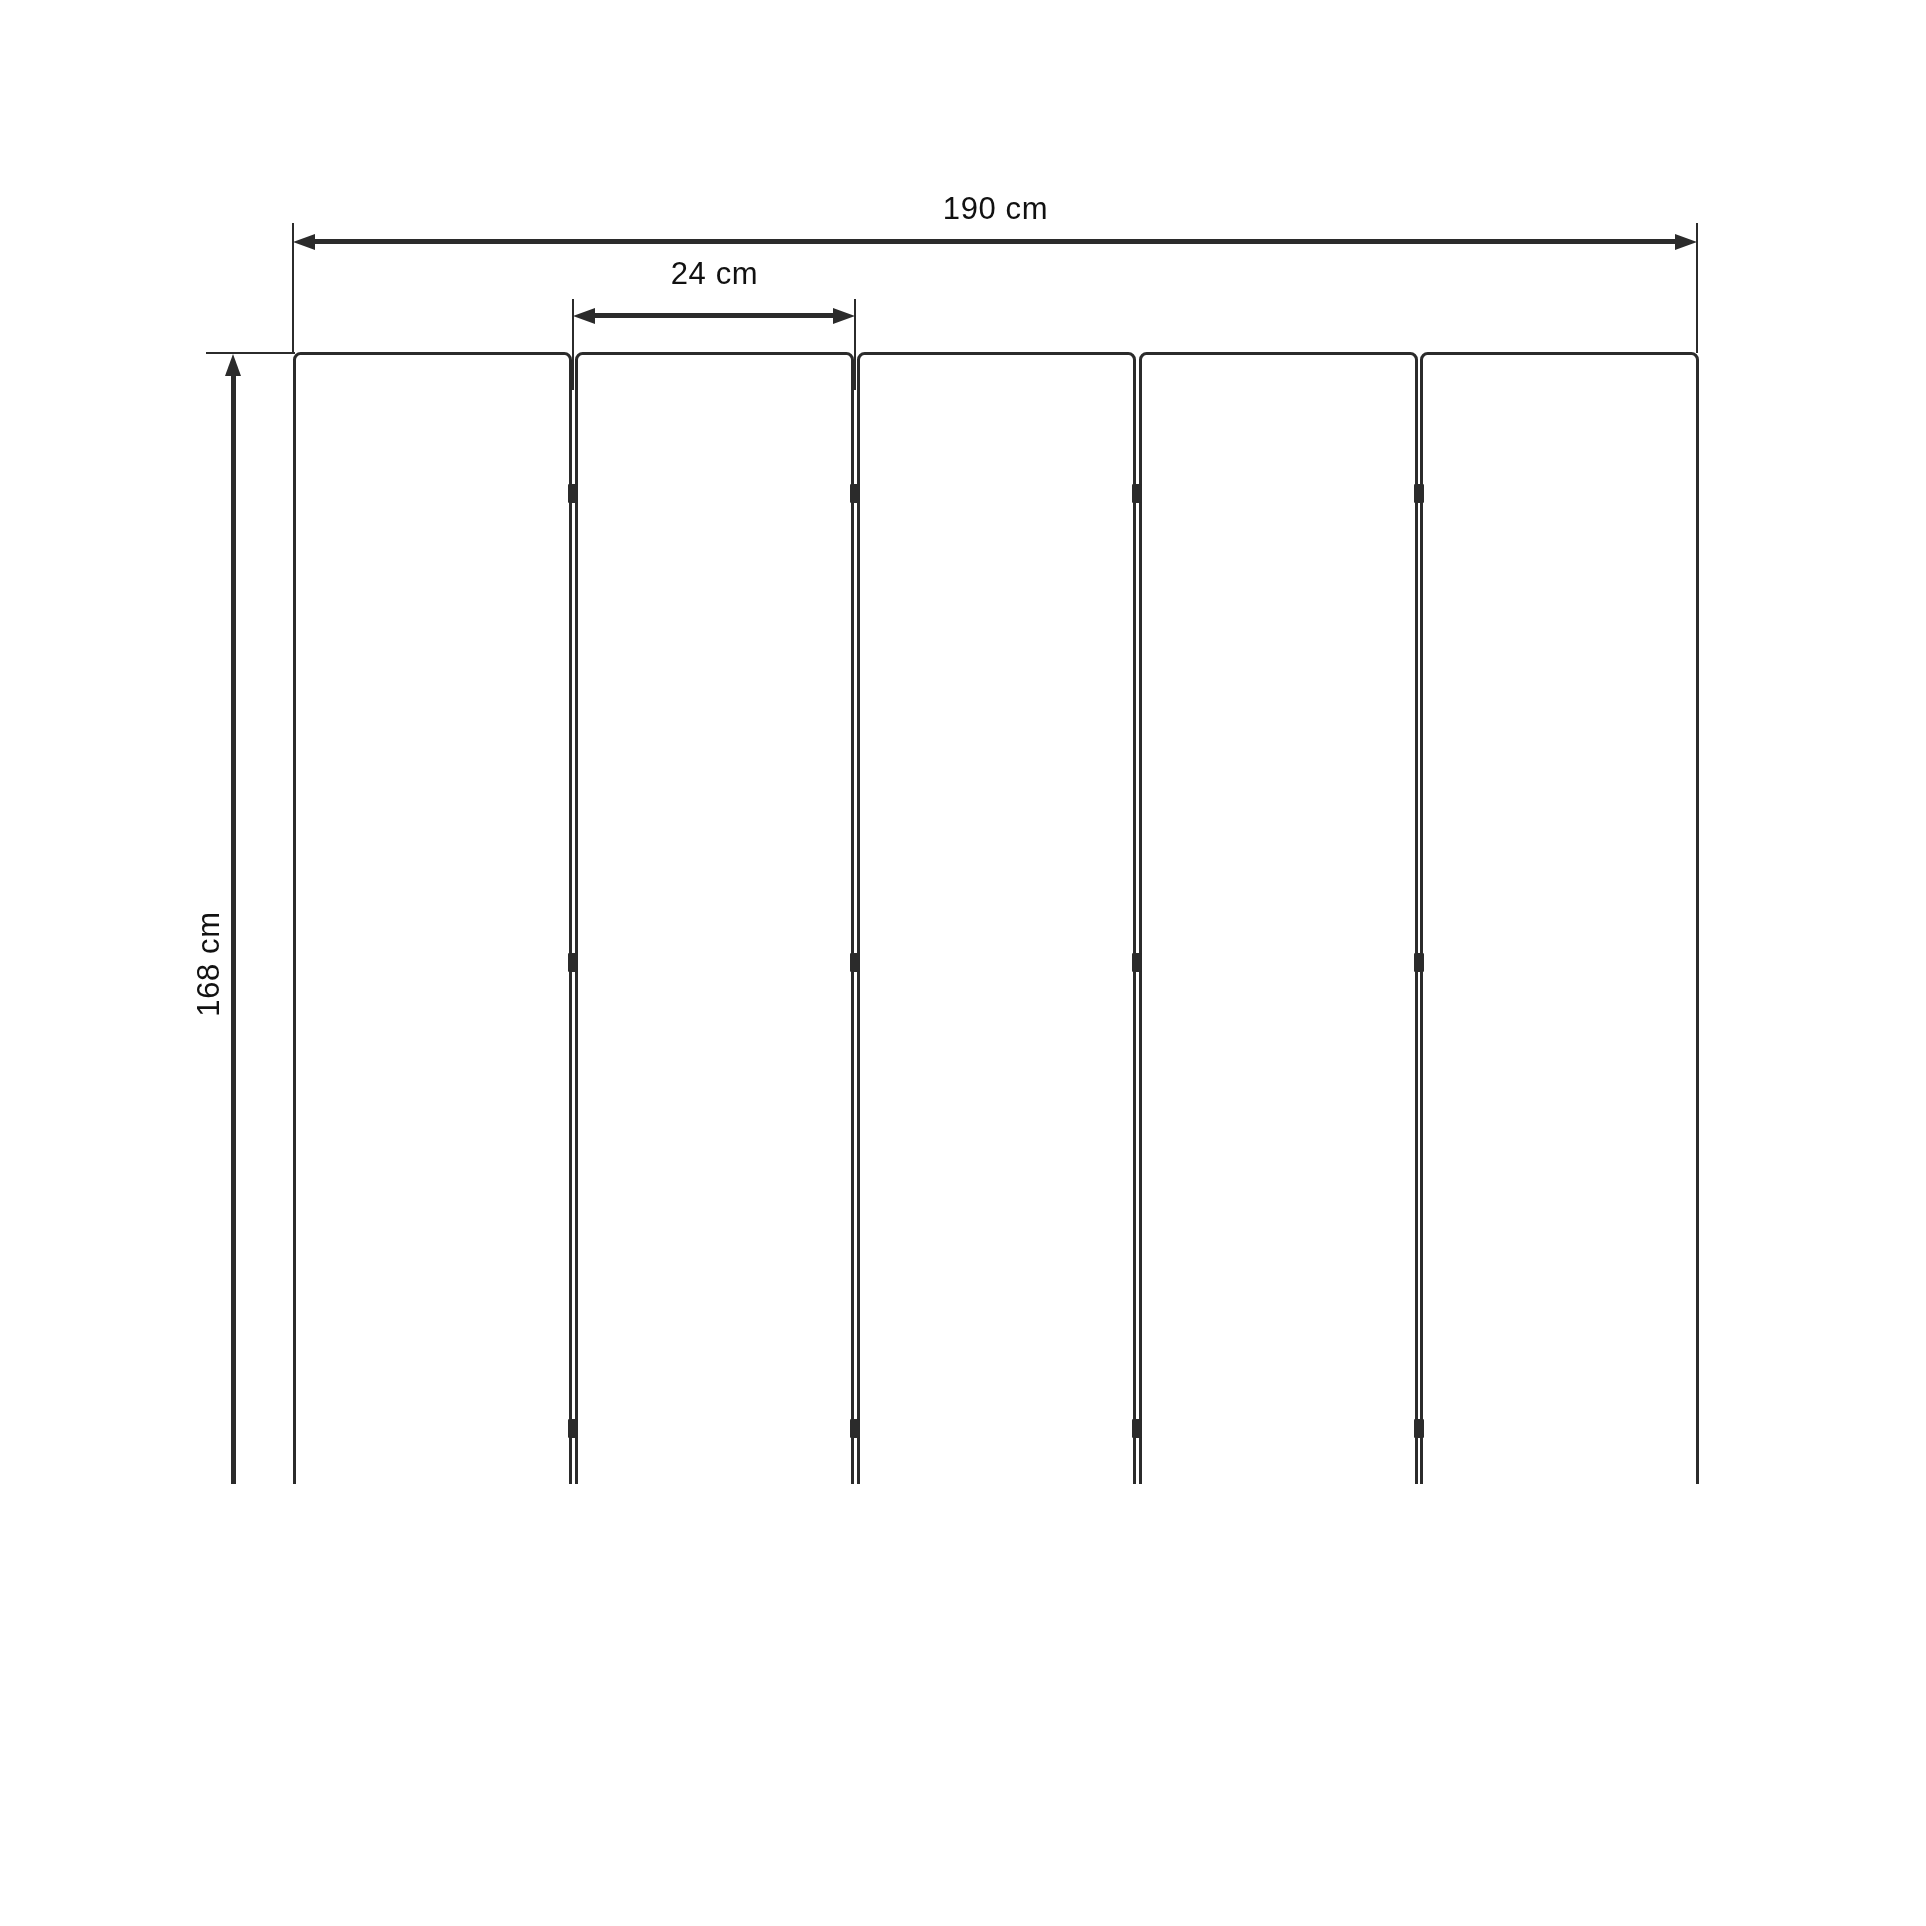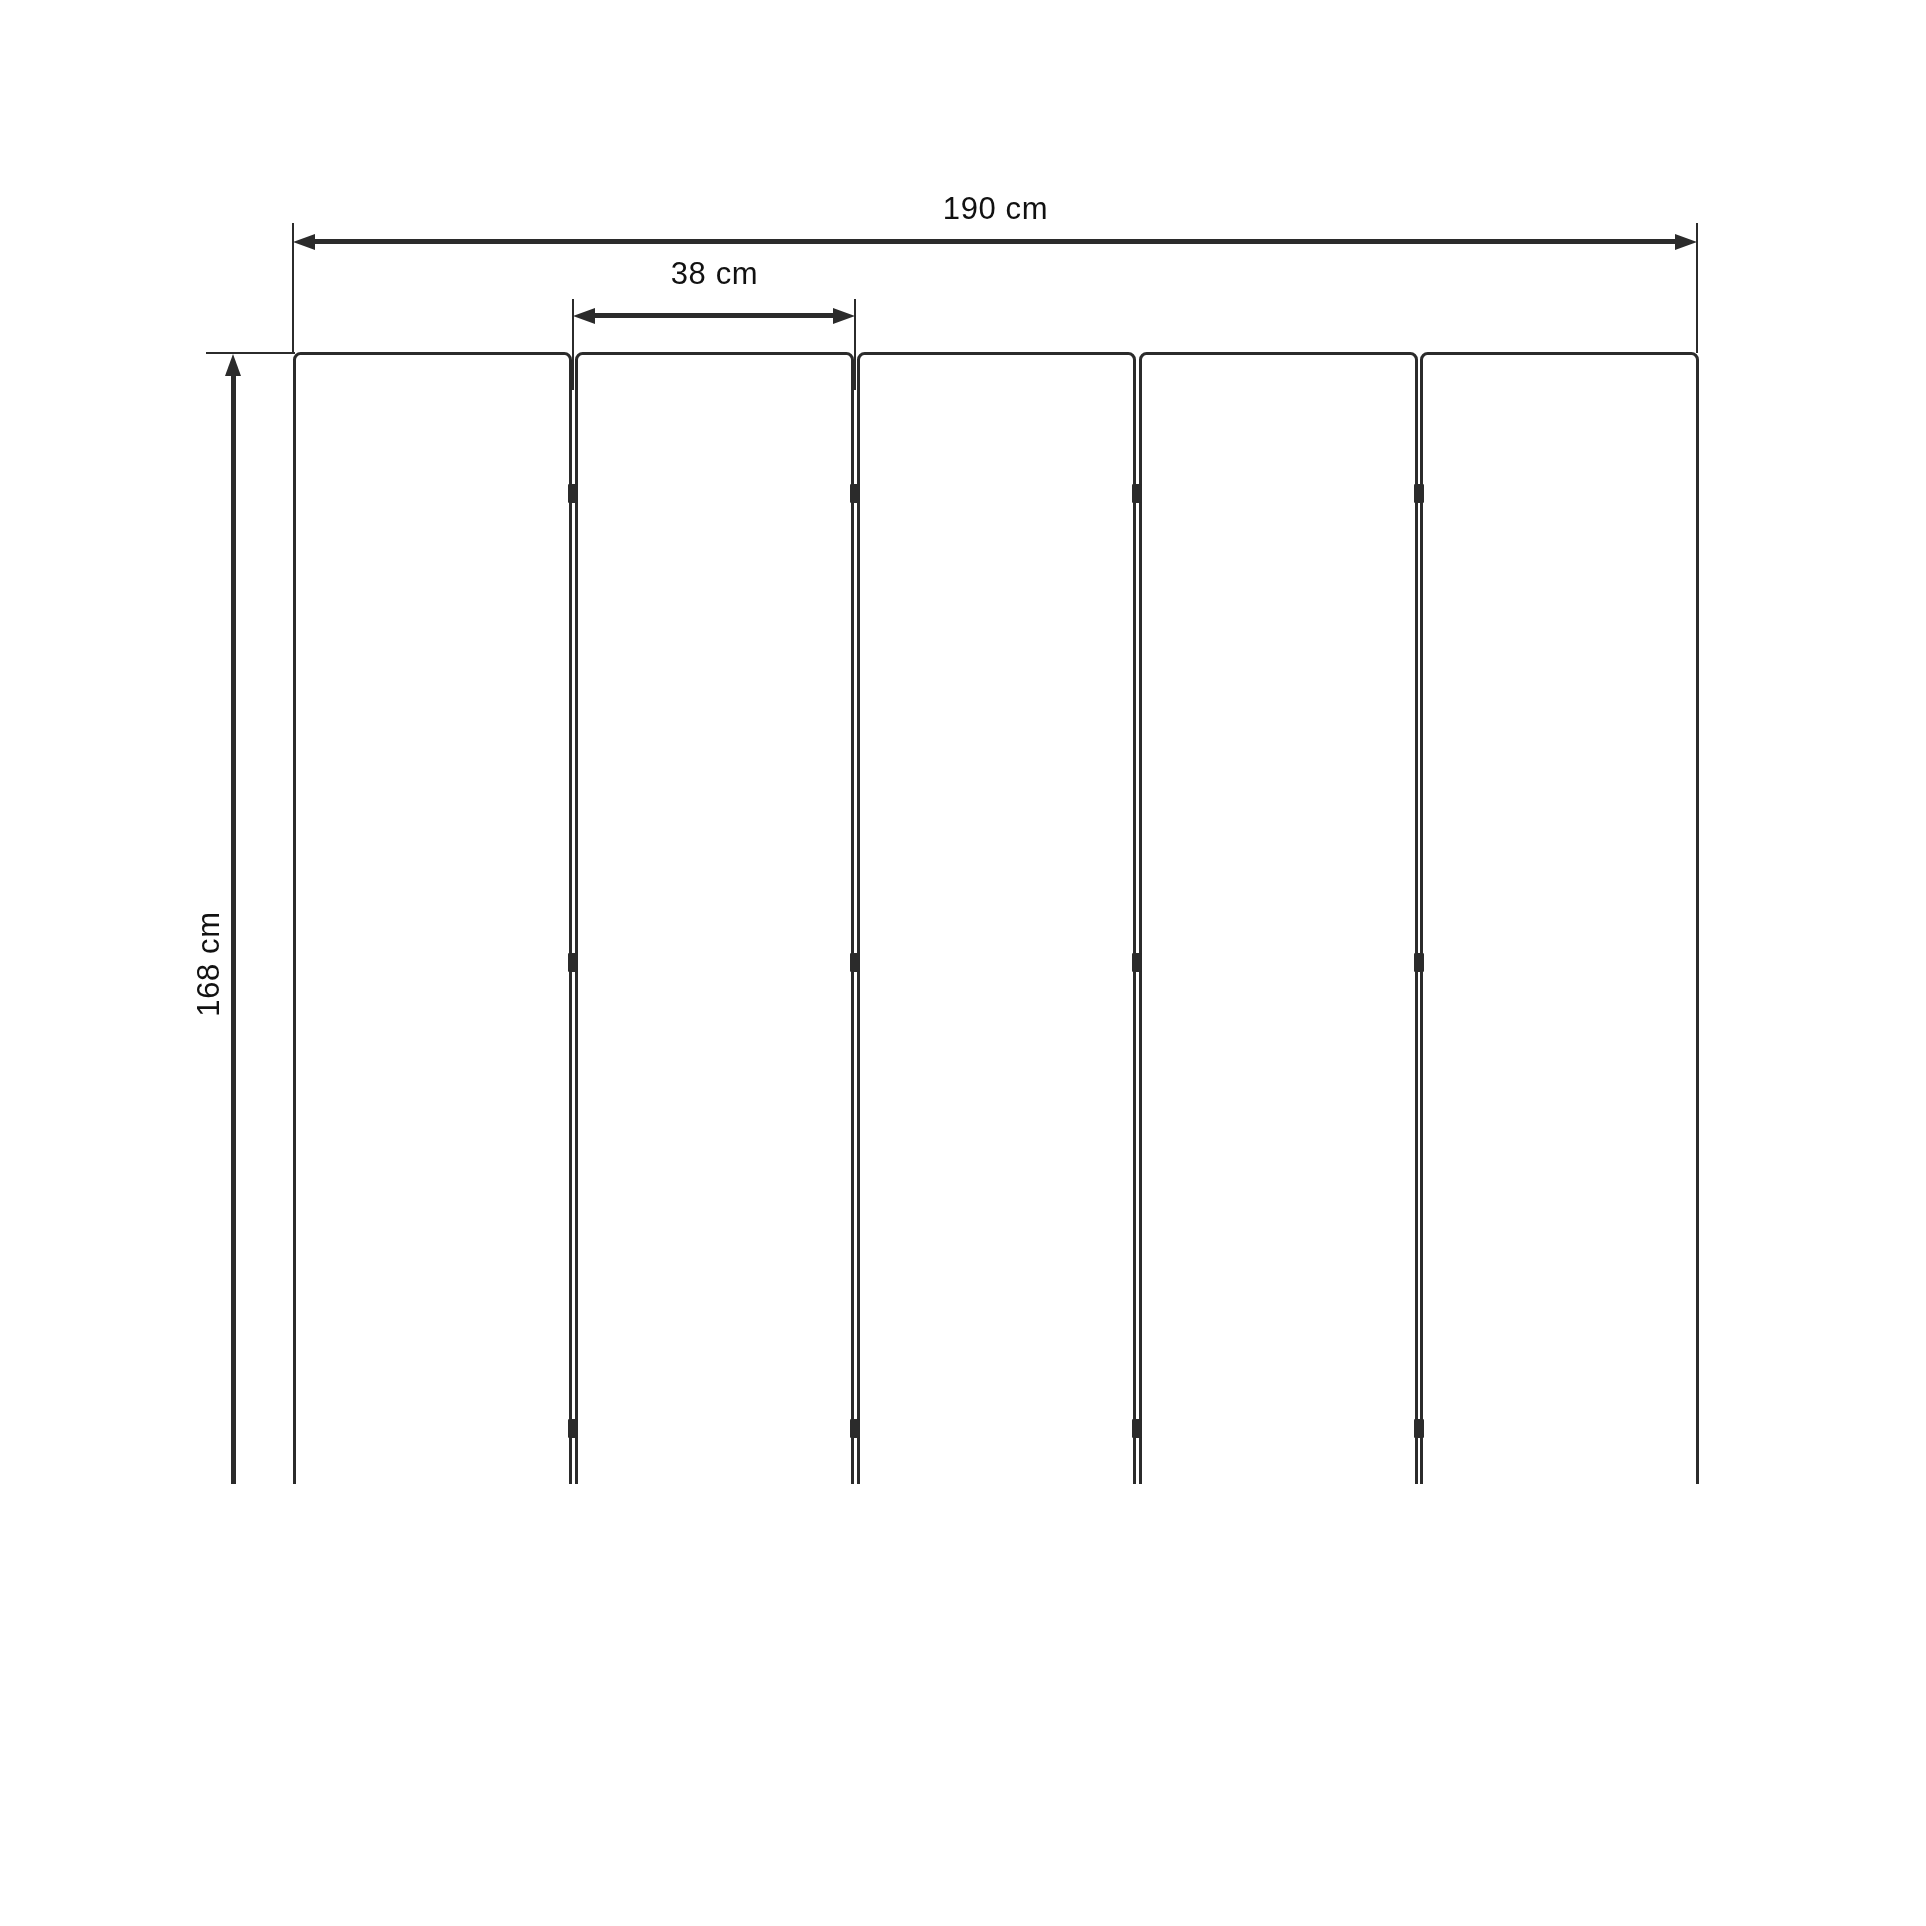--- a/index.html
+++ b/index.html
@@ -138,21 +138,21 @@
     <div class="arrow right" style="left:1675px; top:234px;"></div>
     <div class="dim-label" style="left:899px; top:191px;">190 cm</div>
   </div>
 
   <div>
     <div class="ext-line-v" style="left:572px; top:299px; height:91px;"></div>
     <div class="ext-line-v" style="left:854px; top:299px; height:91px;"></div>
     <div class="dim-line-h" style="left:586px; top:313px; width:257px;"></div>
     <div class="arrow left" style="left:573px; top:308px;"></div>
     <div class="arrow right" style="left:833px; top:308px;"></div>
-    <div class="dim-label" style="left:618px; top:256px;">38 cm</div>
+    <div class="dim-label" style="left:618px; top:256px;">24 cm</div>
   </div>
 
   <div>
     <div class="ext-line-h" style="left:206px; top:352px; width:89px;"></div>
     <div class="ext-line-h" style="left:206px; top:1574px; width:89px;"></div>
     <div class="dim-line-v" style="left:231px; top:371px; width:5.1px; height:1185px;"></div>
     <div class="arrow up" style="left:225px; top:354px;"></div>
     <div class="arrow down" style="left:225px; top:1551px;"></div>
     <div class="dim-label rotated" style="left:112px; top:946px;">168 cm</div>
   </div>

